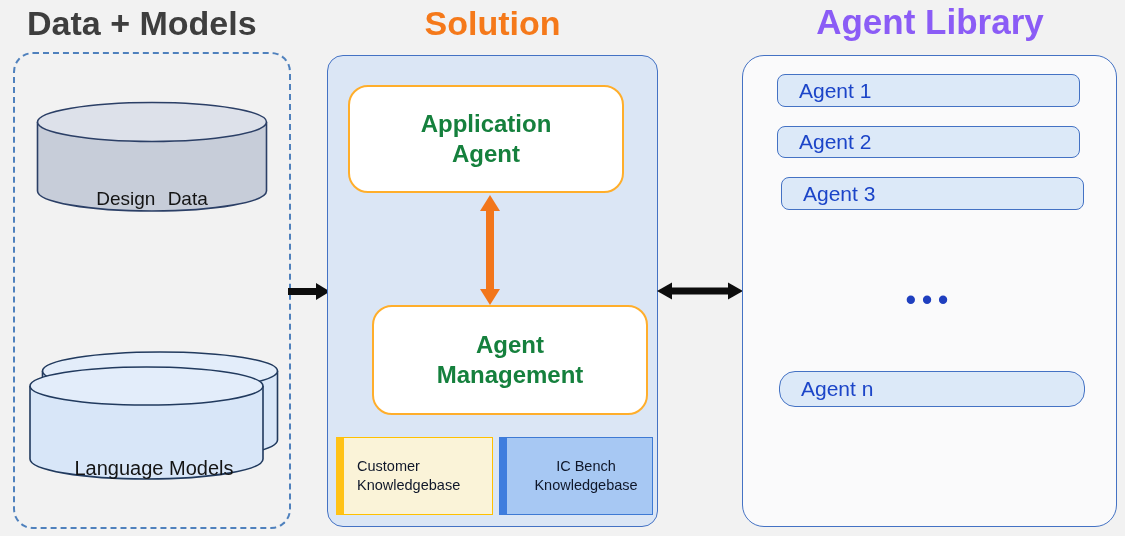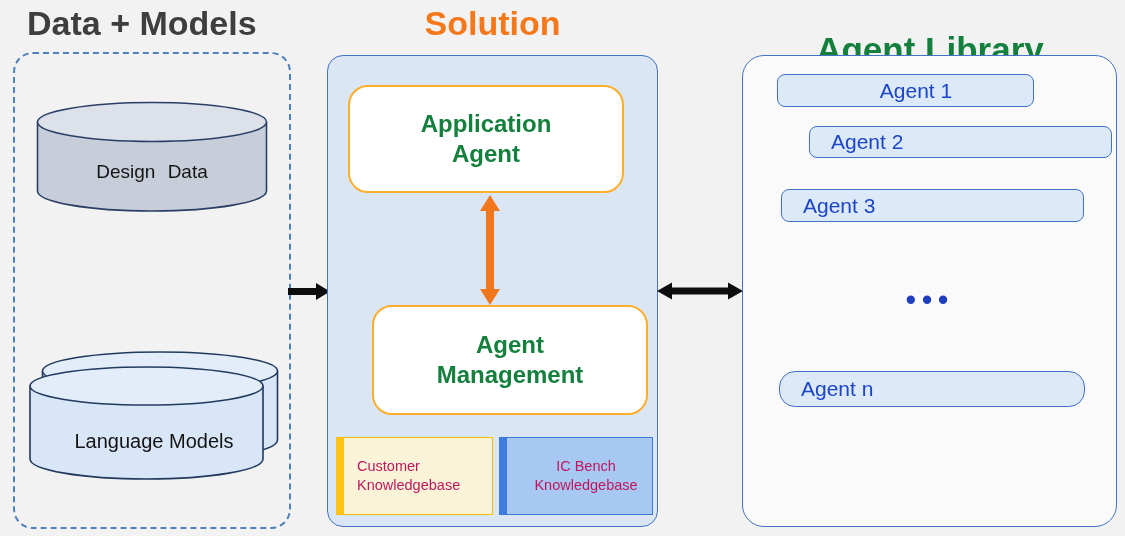--- a/index.html
+++ b/index.html
@@ -3,32 +3,32 @@
 <meta charset="utf-8">
 <style>
   html,body { margin:0; padding:0; background:#f2f2f2; }
   .canvas {
     position:relative; width:1125px; height:536px; background:#f2f2f2;
     font-family:"Liberation Sans", sans-serif; overflow:hidden;
   }
   .title { position:absolute; font-weight:bold; white-space:nowrap; }
   .title-left  { left:27px;  top:4px;  font-size:34px; color:#3e3e3e; }
   .title-mid   { left:327px; top:4px;  width:331px; text-align:center; font-size:34px; color:#f5791a; }
-  .title-right { left:742px; top:2px;  width:376px; text-align:center; font-size:35px; color:#15803d;margin-top:28px; }
+  .title-right { left:742px; top:2px;  width:376px; text-align:center; font-size:35px; color:#8b5cf6; }
 
   
   .dashed-box {
     position:absolute; left:13px; top:52px; width:274px; height:473px;
     border:2px dashed #4f81bd; border-radius:20px;
   }
   .cyl { position:absolute; }
   .cyl svg { display:block; }
   .cyl-label {
     position:absolute; left:0; width:100%; text-align:center;
-    font-size:19px; color:#141414;
+    font-size:19px; color:#141414;margin-top:27px;
   }
   .design-cyl { left:36px; top:101px; width:232px; height:112px; }
   .design-cyl .cyl-label { top:60px; word-spacing:7px; }
   .lang-cyl { left:28px; top:347px; width:252px; height:134px;text-decoration:underline; }
   .lang-cyl .cyl-label { top:83px; font-size:20px; }
 
   
   .solution-box {
     position:absolute; left:327px; top:55px; width:331px; height:472px;
     background:#dbe6f5; border:1.5px solid #4472c4; border-radius:16px; box-sizing:border-box;
@@ -39,44 +39,44 @@
     display:flex; align-items:center; justify-content:center; text-align:center;
     color:#15803d; font-weight:bold; font-size:24px; line-height:1.25;
   }
   .white-box span { display:inline-block; max-width:180px; }
   .app-agent  { top:85px;  height:108px; }
   .agent-mgmt { top:305px; height:110px;margin-left:24px; }
 
   .kb {
     position:absolute; top:437px; height:78px; box-sizing:border-box;
     display:flex; flex-direction:column; justify-content:center;
-    font-size:14.5px; line-height:1.3; color:#be185d; padding-left:13px;
+    font-size:14.5px; line-height:1.3; color:#0f172a; padding-left:13px;
   }
   .kb-customer {
     left:336px; width:157px; background:#faf3d8;
     border:1.5px solid #ffc000; border-left:8px solid #ffc216;
   }
   .kb-icbench {
     left:499px; width:154px; background:#a7c8f3;
     border:1.5px solid #3e7ad4; border-left:8px solid #3e7dde;align-items:center;
   }
 
   
   .agent-lib-box {
     position:absolute; left:742px; top:55px; width:375px; height:472px;
     background:#fafafb; border:1.5px solid #4472c4; border-radius:22px; box-sizing:border-box;
   }
   .agent-btn {
     position:absolute; box-sizing:border-box;
     background:#dce9f8; border:1.5px solid #4472c4; border-radius:8px;
     color:#1c45c8; font-size:21px; display:flex; align-items:center; padding-left:21px;
   }
-  .agent-1 { left:777px; top:74px;  width:257px; height:33px;justify-content:center; }
-  .agent-2 { left:777px; top:126px; width:303px; height:32px;margin-left:32px; }
-  .agent-3 { left:781px; top:177px; width:303px; height:33px;margin-top:12px; }
+  .agent-1 { left:777px; top:74px;  width:303px; height:33px; }
+  .agent-2 { left:777px; top:126px; width:303px; height:32px; }
+  .agent-3 { left:781px; top:177px; width:303px; height:33px; }
   .agent-n { left:779px; top:371px; width:306px; height:36px;border-radius:16px; }
   .ellipsis {
     position:absolute; left:742px; top:284px; width:376px; text-align:center;
     color:#1f3fbf; font-size:29px; font-weight:bold; letter-spacing:6px;
   }
 
   .arrow { position:absolute; }
   .arrow svg { display:block; }
   .arrow-right  { left:288px; top:279px; }
   .arrow-duplex { left:657px; top:279px; }

